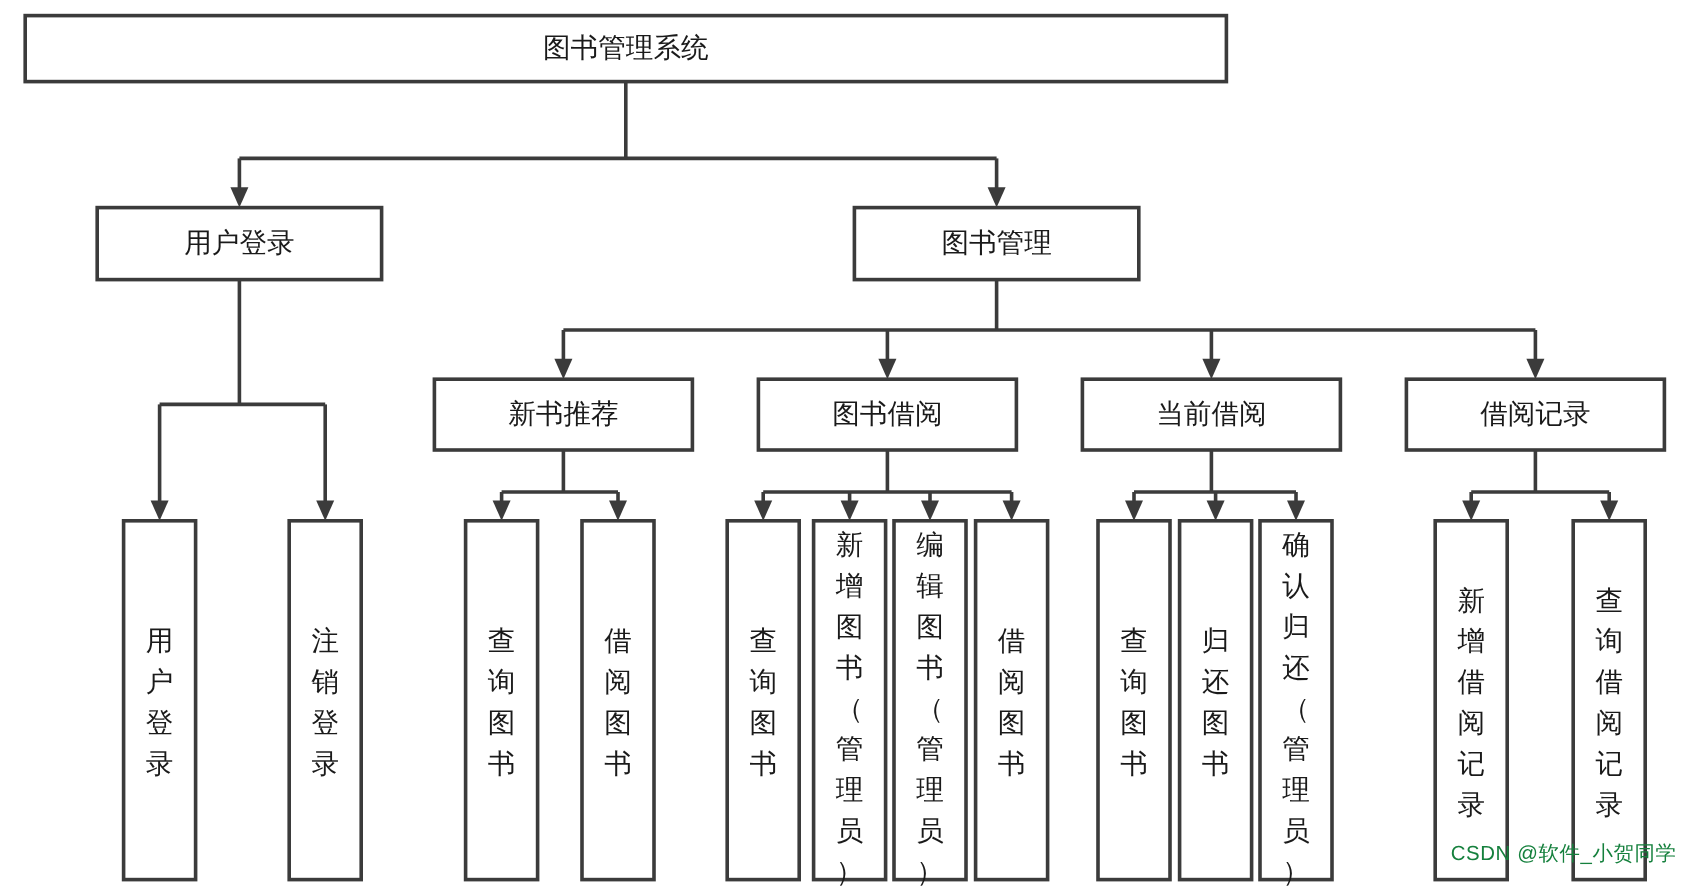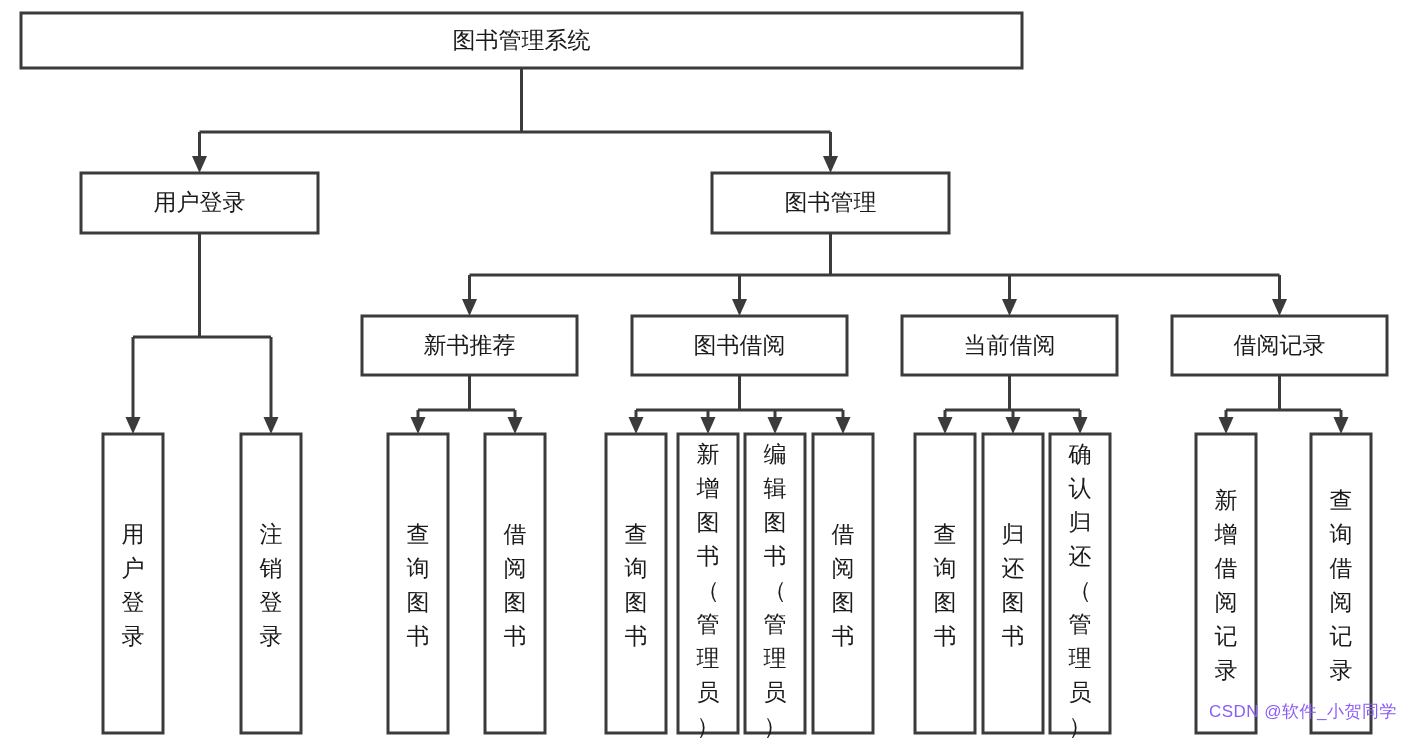--- a/index.html
+++ b/index.html
@@ -54,21 +54,21 @@
     font-size: 23px;
     fill: #1a1a1a;
     text-anchor: middle;
   }
   .watermark {
     position: absolute;
     right: 8px;
     bottom: 6px;
     font-family: "Liberation Sans", "DejaVu Sans", sans-serif;
     font-size: 17px;
-    color: #8b5cf6;
+    color: #15803d;
     white-space: nowrap;
     letter-spacing: 0.5px;
     pointer-events: none;
   }
 </style>
 </head>
 <body>
 
 <div id="diagram-root">
   <svg id="flow" viewBox="0 0 1405 747" xmlns="http://www.w3.org/2000/svg">

